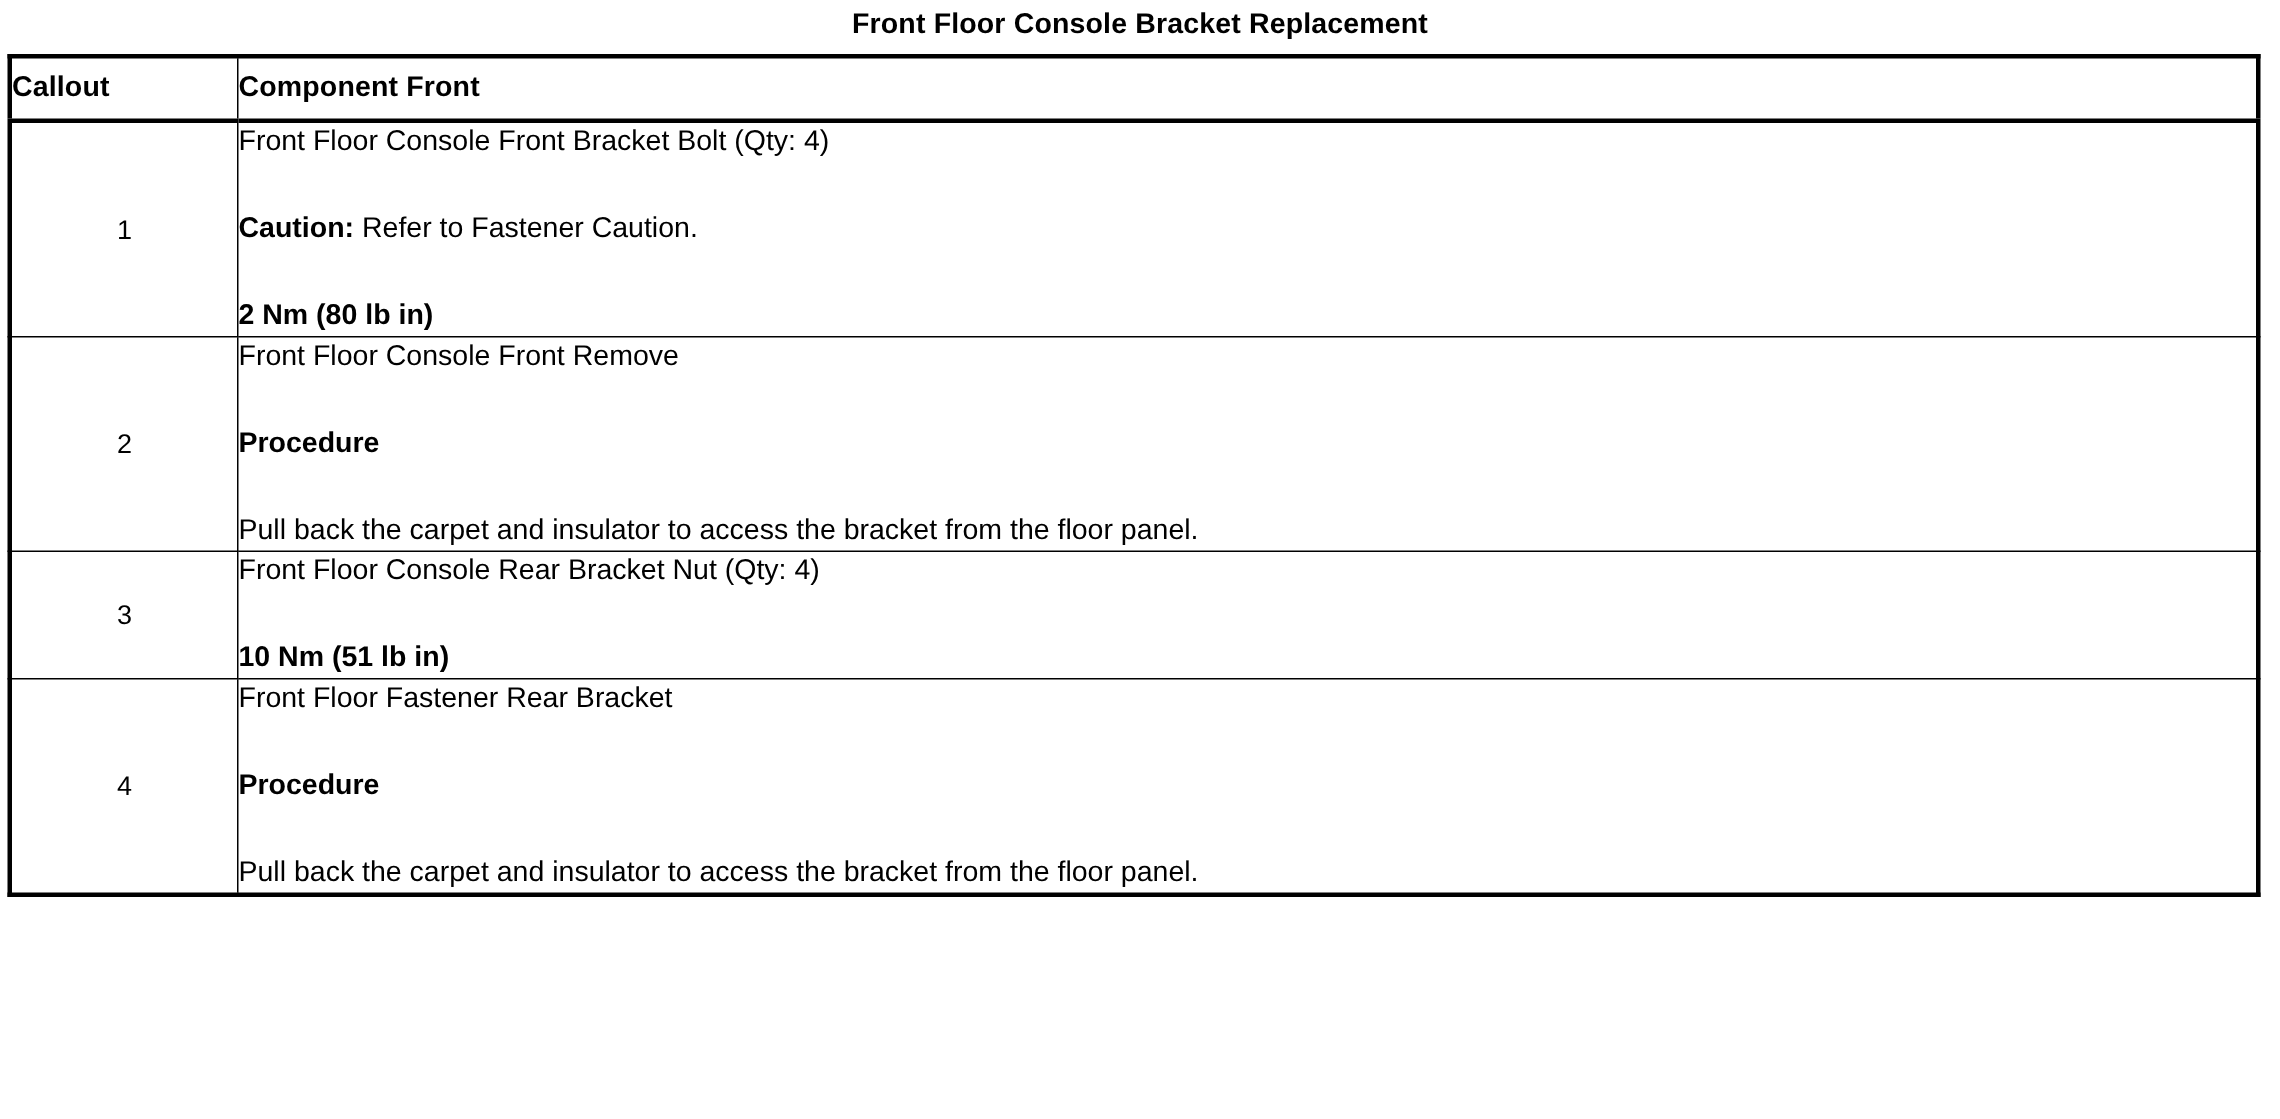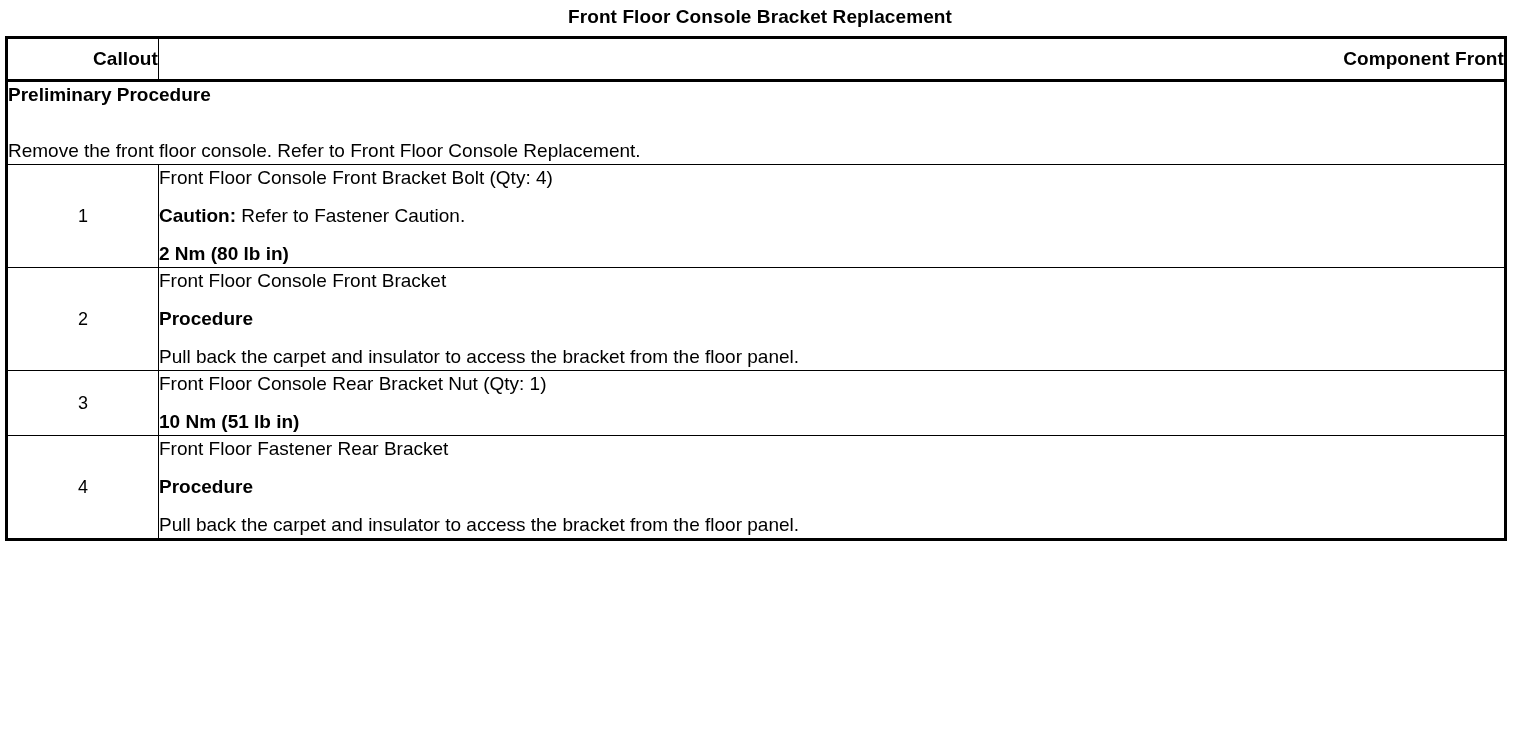--- a/index.html
+++ b/index.html
@@ -42,21 +42,21 @@
   table.proc-table th,
   table.proc-table td {
     border: 1px solid #000000;
     vertical-align: middle;
     padding: 0;
   }
   tr.header-row th {
     border-bottom: 3px solid #000000;
     font-size: 19px;
     font-weight: bold;
-    text-align: right;
+    text-align: left;
     height: 40px;
     line-height: 40px;
     letter-spacing: 0.1px;
   }
   td.callout-cell {
     text-align: center;
     font-size: 18px;
     font-weight: normal;
     vertical-align: middle;
   }
@@ -70,21 +70,21 @@
     padding: 8px 10px 10px 7px;
     font-size: 19px;
     vertical-align: top;
   }
   .para {
     margin: 0 0 0 0;
     padding: 0;
     line-height: 26px;
   }
   .para + .para {
-    margin-top: 12px;
+    margin-top: 32px;
   }
   .b { font-weight: bold; }
   .prelim-heading {
     font-weight: bold;
     line-height: 26px;
   }
   .prelim-text {
     margin-top: 30px;
     line-height: 26px;
   }
@@ -101,47 +101,41 @@
       <col class="col-callout">
       <col class="col-component">
     </colgroup>
     <thead>
       <tr class="header-row">
         <th>Callout</th>
         <th>Component Front</th>
       </tr>
     </thead>
     <tbody>
-      <tr>
-        <td class="prelim-cell" colspan="2">
-          <div class="prelim-heading">Preliminary Procedure</div>
-          <div class="prelim-text">Remove the front floor console. Refer to Front Floor Console Replacement.</div>
-        </td>
-      </tr>
 
     <tr>
           <td class="callout-cell">1</td>
           <td class="component-cell">
             <div class="para">Front Floor Console Front Bracket Bolt (Qty: 4)</div>
             <div class="para"><span class="b">Caution:</span><span> Refer to Fastener Caution.</span></div>
             <div class="para b">2 Nm (80 lb in)</div>
           </td>
         </tr>
         <tr>
           <td class="callout-cell">2</td>
           <td class="component-cell">
-            <div class="para">Front Floor Console Front Bracket</div>
+            <div class="para">Front Floor Console Front Remove</div>
             <div class="para b">Procedure</div>
             <div class="para">Pull back the carpet and insulator to access the bracket from the floor panel.</div>
           </td>
         </tr>
         <tr>
           <td class="callout-cell">3</td>
           <td class="component-cell">
-            <div class="para">Front Floor Console Rear Bracket Nut (Qty: 1)</div>
+            <div class="para">Front Floor Console Rear Bracket Nut (Qty: 4)</div>
             <div class="para b">10 Nm (51 lb in)</div>
           </td>
         </tr>
         <tr>
           <td class="callout-cell">4</td>
           <td class="component-cell">
             <div class="para">Front Floor Fastener Rear Bracket</div>
             <div class="para b">Procedure</div>
             <div class="para">Pull back the carpet and insulator to access the bracket from the floor panel.</div>
           </td>

